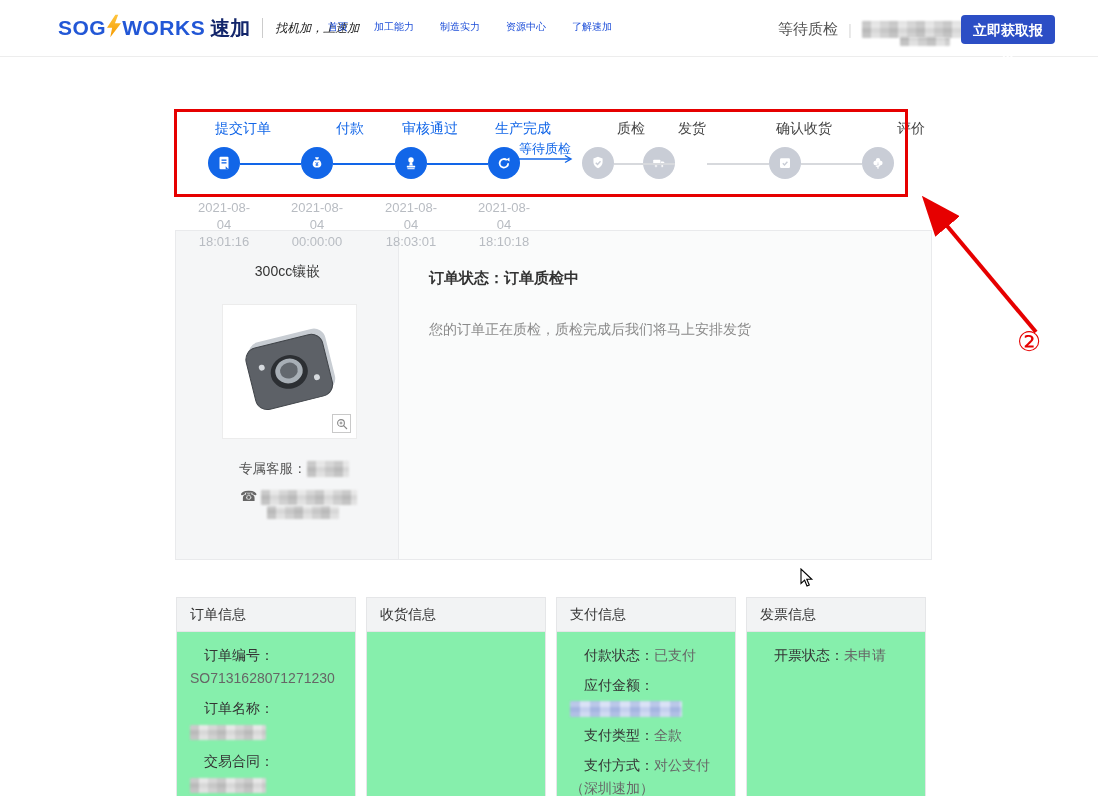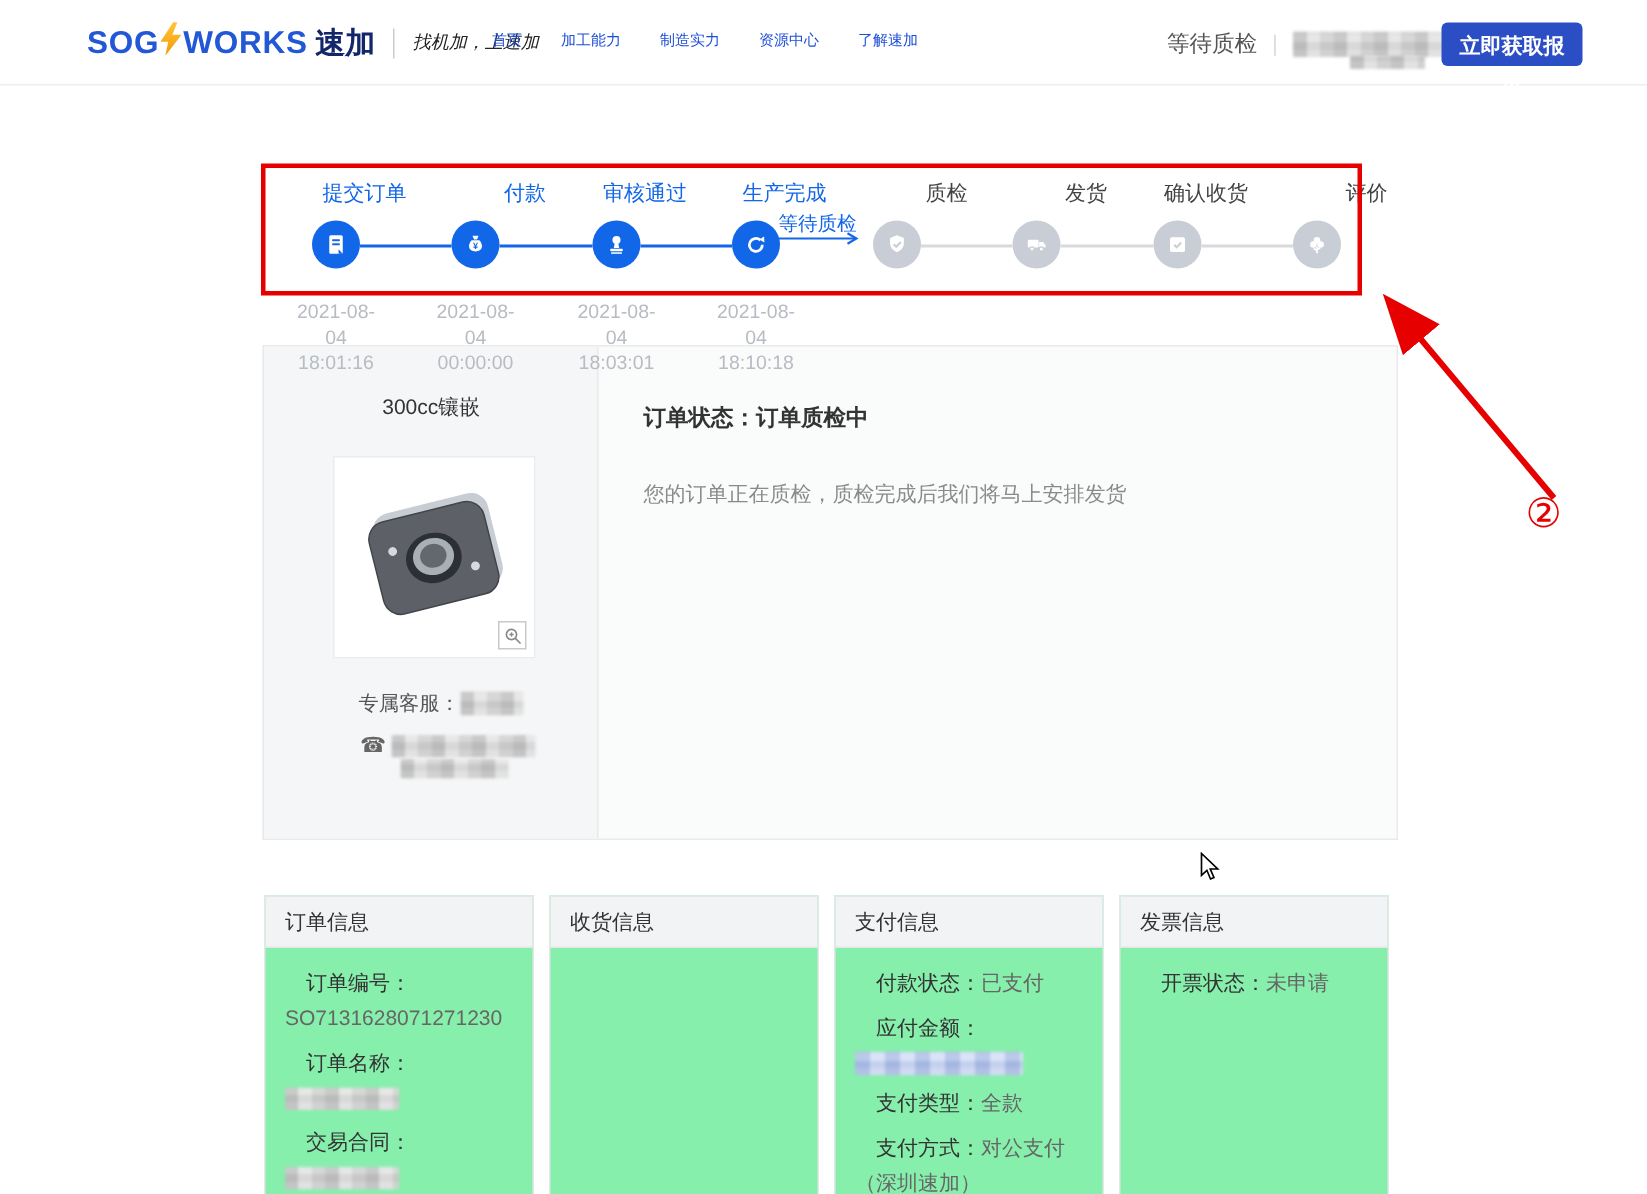--- a/index.html
+++ b/index.html
@@ -162,21 +162,21 @@
   <div class="step pending" style="left:551px">
     <div class="step-label">质检</div>
     <div class="step-circle">
       <svg width="16" height="16" viewBox="0 0 16 16">
           <path d="M8 1.8 l4.6 1.8 v3.4 c0 3.1-2.1 5-4.6 6.2 C5.5 12 3.4 10.1 3.4 7 V3.6 Z" fill="#fff"></path>
           <path d="M5.8 7.8 l1.7 1.7 3-3.2" stroke="#c9cdd6" stroke-width="1.4" fill="none"></path>
         </svg>
     </div>
   </div>
 
-  <div class="step pending" style="left:644px">
+  <div class="step pending" style="left:612px">
     <div class="step-label">发货</div>
     <div class="step-circle">
       <svg width="16" height="16" viewBox="0 0 16 16">
           <rect x="2.2" y="4.8" width="7.2" height="5.2" rx=".8" fill="#fff"></rect>
           <path d="M9.8 6.4 h2.6 l1.6 2.1 v1.5 h-4.2 z" fill="#fff"></path>
           <circle cx="5" cy="11" r="1.4" fill="#fff" stroke="#c9cdd6" stroke-width=".8"></circle>
           <circle cx="11.2" cy="11" r="1.4" fill="#fff" stroke="#c9cdd6" stroke-width=".8"></circle>
         </svg>
     </div>
   </div>

